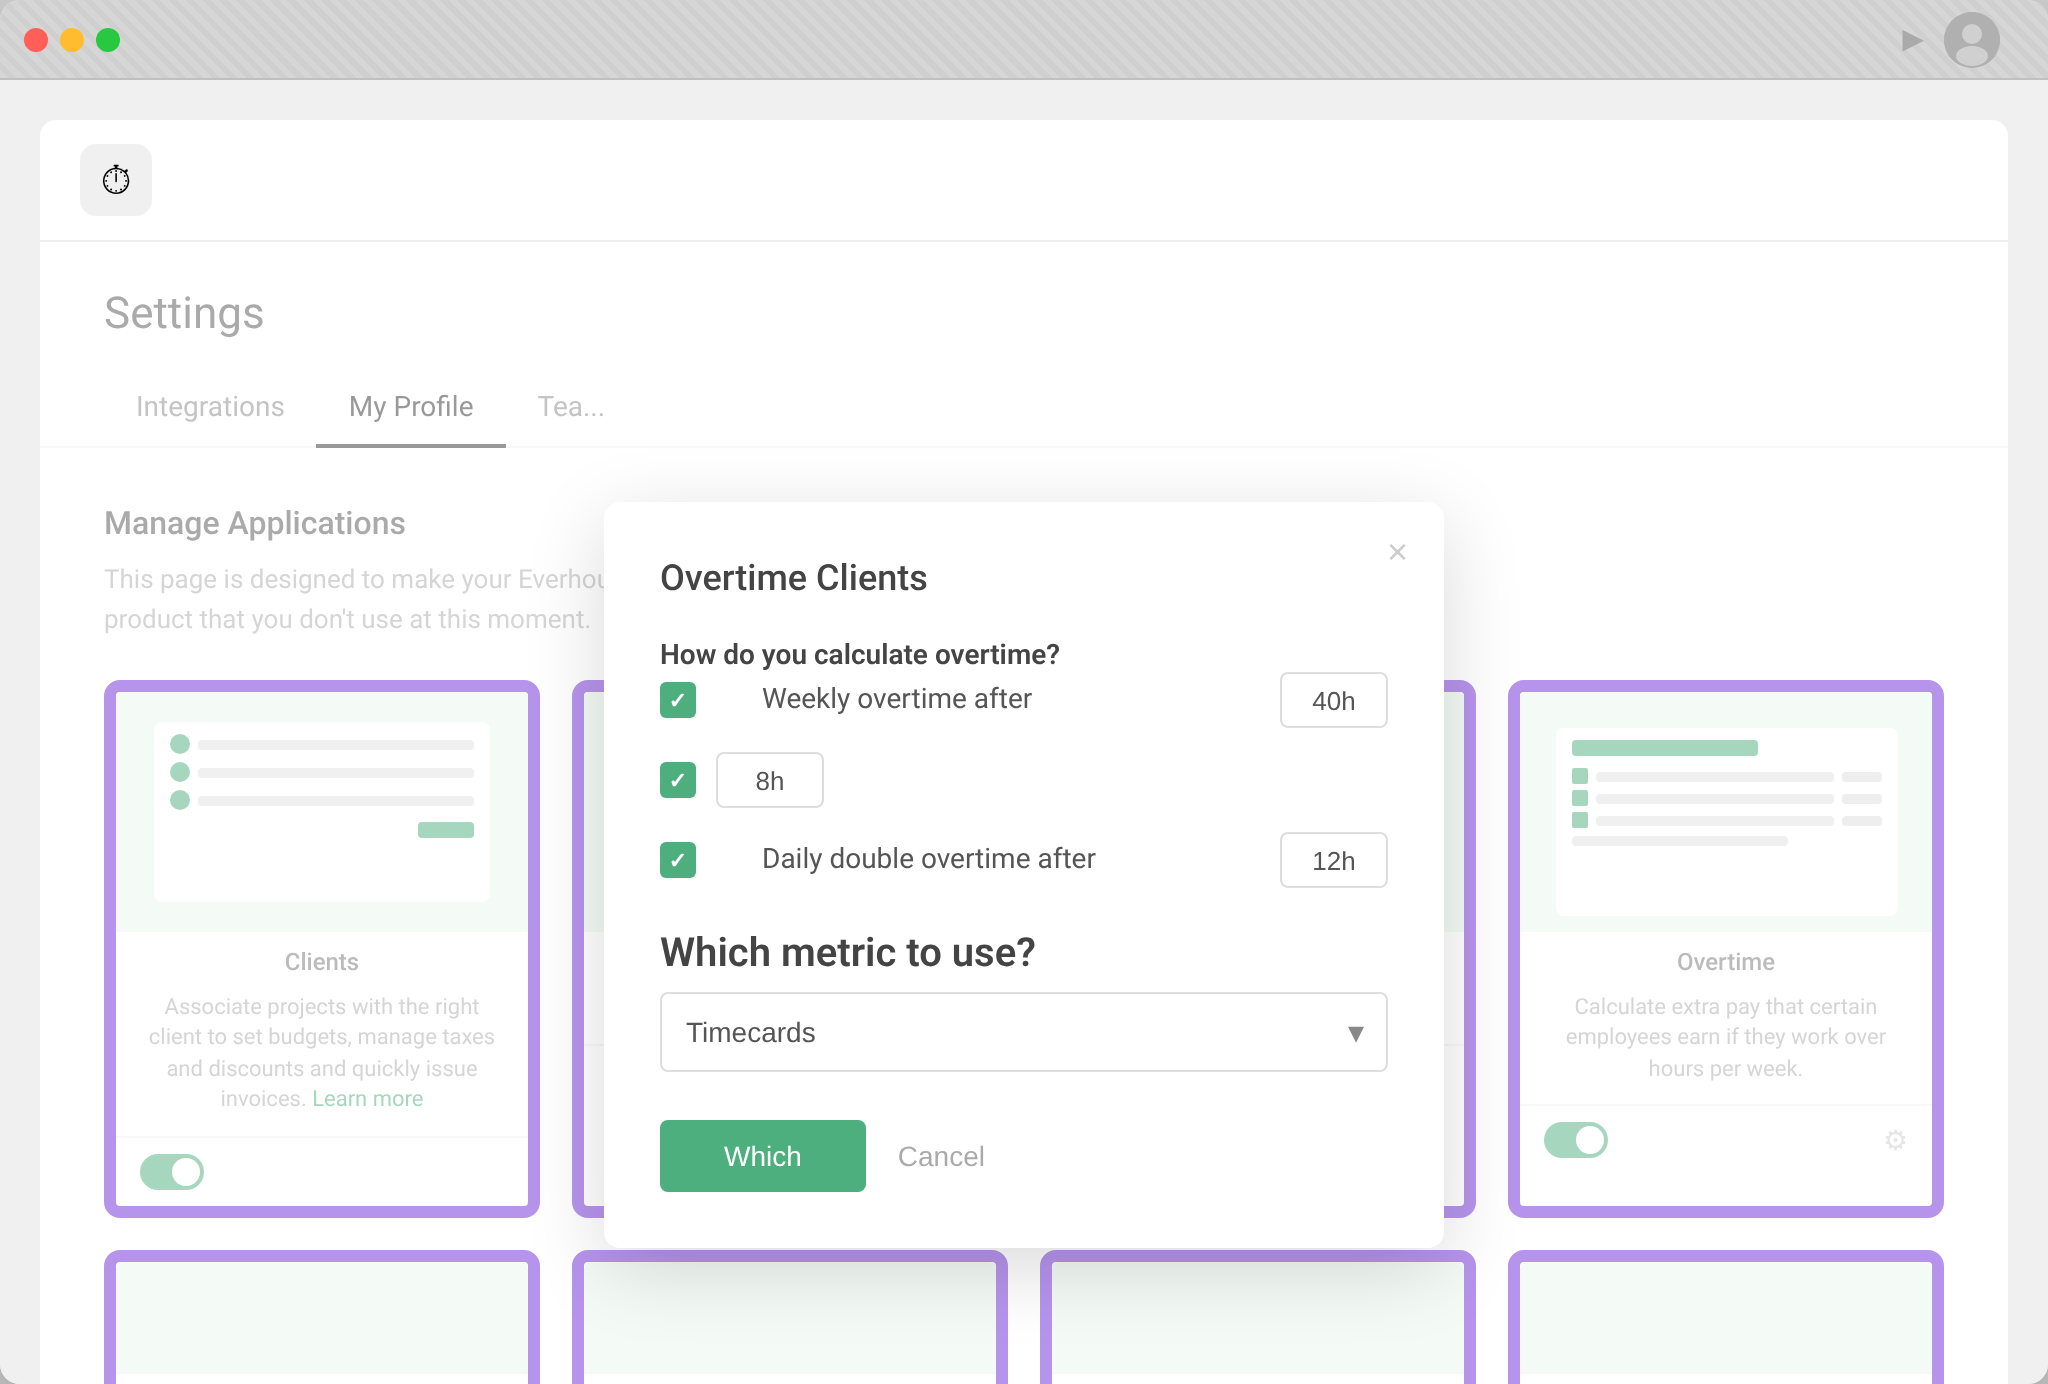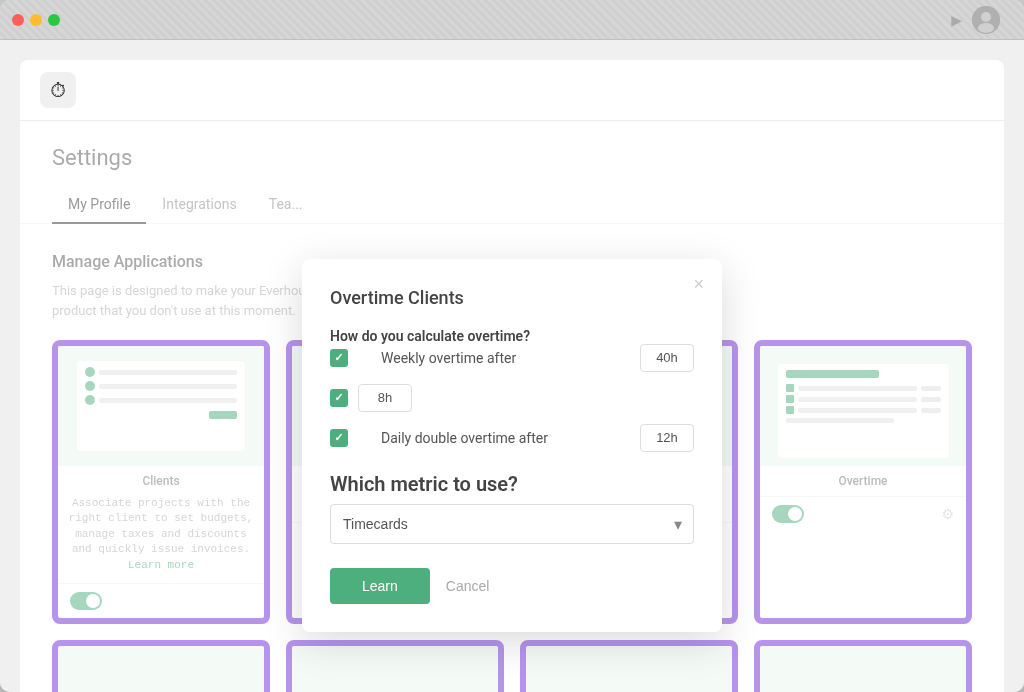--- a/index.html
+++ b/index.html
@@ -198,21 +198,20 @@
       padding: 8px;
       font-weight: 500;
     }
 
     .card-desc {
       font-size: 11px;
       color: #aaa;
       text-align: center;
       padding: 0 10px 10px;
       line-height: 1.4;
-      font-family: Liberation Mono, monospace;
     }
 
     .card-footer {
       padding: 8px 12px;
       border-top: 1px solid #eee;
       display: flex;
       align-items: center;
       justify-content: space-between;
     }
 
@@ -536,22 +535,22 @@
         </div>
       </div>
     </div>
 
     <div class="app-main">
       <div class="page-header">
         <div class="page-title">Settings</div>
       </div>
 
       <div class="tab-bar">
+        <div class="tab-item">Integrations</div>
         <div class="tab-item active">My Profile</div>
-        <div class="tab-item">Integrations</div>
         <div class="tab-item">Tea...</div>
       </div>
 
       <div class="page-body">
         <div class="section-title">Manage Applications</div>
         <div class="section-desc">
           <span>This page is designed to make your Everhour h... those parts of the product that you don't use at this moment.</span>
         </div>
 
         <div class="cards-grid">
@@ -636,20 +635,21 @@
                 </div>
                 <div class="ot-row">
                   <div class="ot-check"></div>
                   <div class="ot-line"></div>
                   <div class="ot-val"></div>
                 </div>
                 <div style="height:5px;background:#e0e0e0;border-radius:2px;width:70%;margin-top:4px;"></div>
               </div>
             </div>
             <div class="card-label">Overtime</div>
+            <div class="card-desc">Calculate extra pay that certain employees earn if they work over hours per week.</div>
             <div class="card-footer">
               <div class="toggle on"></div>
               <span class="gear-icon">⚙</span>
             </div>
           </div>
         </div>
 
         <div class="bottom-cards" style="margin-top:16px;">
           <div class="card">
             <div style="background:#e8f7ee;height:55px;border-radius:4px 4px 0 0;"></div>
@@ -711,21 +711,21 @@
               <select class="metric-select">
                 <option>Timecards</option>
                 <option>Scheduled hours</option>
                 <option>Manual hours</option>
               </select>
               <span class="select-arrow">▾</span>
             </div>
           </div>
 
           <div class="modal-footer">
-            <button class="btn-save">Learn</button>
+            <button class="btn-save">Which</button>
             <button class="btn-cancel">Cancel</button>
           </div>
         </div>
       </div>
 
     </div>
   </div>
 </div>
 
 </body></html>

